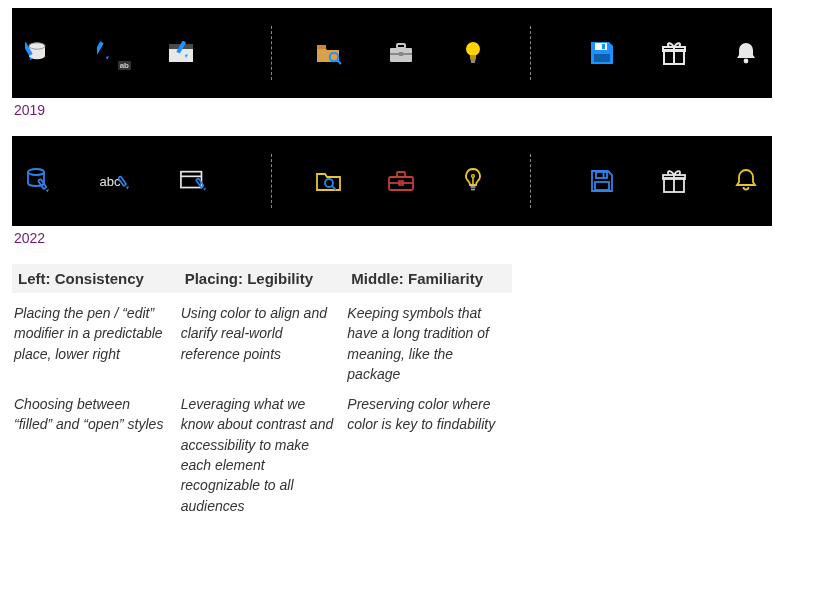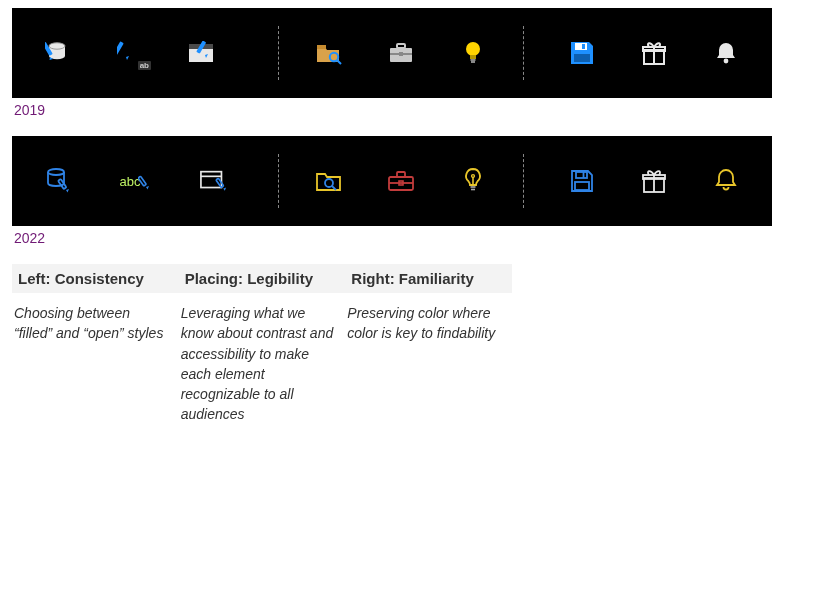--- a/index.html
+++ b/index.html
@@ -9,42 +9,42 @@
     width: 820px;
     padding: 8px 12px 12px 12px;
     color: #222;
   }
   .iconbar {
     background: #000;
     width: 760px;
     height: 90px;
     display: flex;
     align-items: center;
-    padding: 0 32px;
+    padding: 0 12px;
     gap: 0;
     margin-bottom: 4px;
   }
   .groupA { display:flex; align-items:center; gap: 44px; width: 240px;}
   .groupB { display:flex; align-items:center; gap: 44px; width: 230px; justify-content:center; }
   .groupC { display:flex; align-items:center; gap: 44px; width: 220px; justify-content:flex-end; }
   .vsep {
     width: 1px;
     height: 54px;
     margin: 0 20px;
     border-left: 1px dashed #888;
   }
   .year {
     font-size: 14px;
     color: #701a75;
     margin-bottom: 18px;
     margin-left: 2px;
   }
   .icon { display:inline-flex; width:28px; height:28px; align-items:center; justify-content:center; position:relative; }
   .ab-label { position:absolute; bottom:-3px; right:-7px; font-size:8px; color:#ccc; font-weight:600; background:#333; padding:0 2px; border-radius:1px;}
-  .abc-label { color:#bef264; font-size:13px; font-weight:500; letter-spacing:0; }
+  .abc-label { color:#e5e5e5; font-size:13px; font-weight:500; letter-spacing:0; }
 
   table.principles {
     border-collapse: collapse;
     width: 500px;
     font-size: 14px;
     color: #333;
   }
   table.principles th {
     text-align: left;
     font-weight: 600;
@@ -231,21 +231,26 @@
     </span>
   </div>
 </div>
 <div class="year">2022</div>
 
 <table class="principles">
   <tbody>
       <tr>
     <th>Left: Consistency</th>
     <th>Placing: Legibility</th>
-    <th>Right: Familiarity</th>
+    <th>Middle: Familiarity</th>
+  </tr>
+  <tr>
+    <td>Placing the pen / “edit” modifier in a predictable place, lower right</td>
+    <td>Using color to align and clarify real-world reference points</td>
+    <td>Keeping symbols that have a long tradition of meaning, like the package</td>
   </tr>
   <tr>
     <td>Choosing between “filled” and “open” styles</td>
     <td>Leveraging what we know about contrast and accessibility to make each element recognizable to all audiences</td>
     <td>Preserving color where color is key to findability</td>
   </tr>
 </tbody>
   </table>
 
 </body></html>

